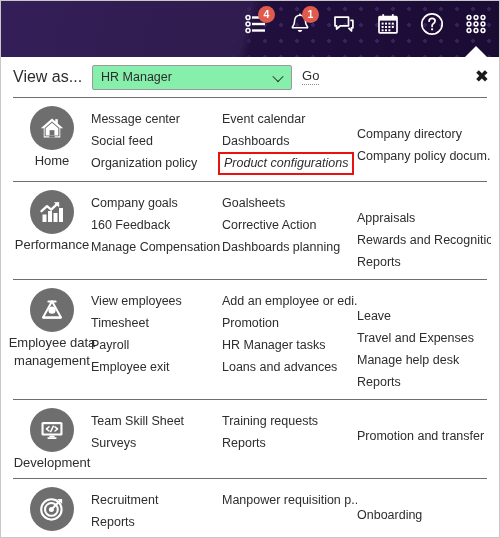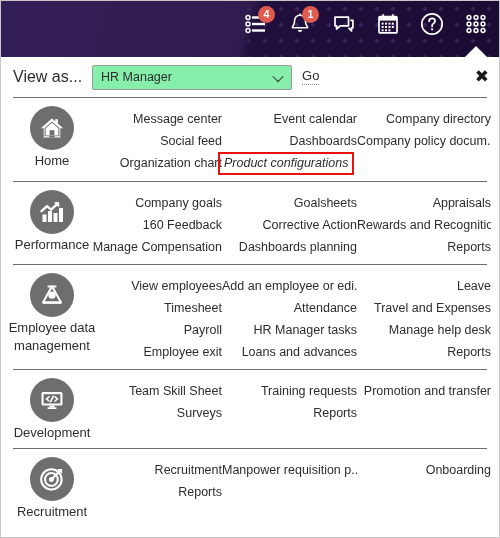--- a/index.html
+++ b/index.html
@@ -197,25 +197,24 @@
   }
 
   .sec-cols {
     flex: 1 1 auto;
     display: flex;
     padding-top: 2px;
   }
   .col {
     display: flex;
     flex-direction: column;
-    text-align: right;
   }
   .col.c1 { width: 131px; flex: 0 0 131px; }
   .col.c2 { width: 135px; flex: 0 0 135px; }
-  .col.c3 { width: 134px; flex: 0 0 134px; }
+  .col.c3 { width: 134px; flex: 0 0 134px; margin-top: 15px; }
   .link {
     font-size: 12.5px;
     color: #2d2d2d;
     line-height: 22px;
     height: 22px;
     white-space: nowrap;
     overflow: hidden;
     cursor: pointer;
   }
   .link.highlight {
@@ -344,21 +343,21 @@
               <path d="M15 9.8 8.7 15.3v7.1h12.6v-7.1z" fill="#fff"></path>
               <rect x="12.6" y="17.2" width="4.8" height="5.2" fill="#6e6e6e"></rect>
             </svg>
           </div>
           <div class="sec-title">Home</div>
         </div>
         <div class="sec-cols">
           <div class="col c1">
             <div class="link">Message center</div>
             <div class="link">Social feed</div>
-            <div class="link">Organization chart</div>
+            <div class="link">Organization policy</div>
           </div>
           <div class="col c2">
             <div class="link">Event calendar</div>
             <div class="link">Dashboards</div>
             <div class="link highlight">Product configurations</div>
           </div>
           <div class="col c3">
             <div class="link">Company directory</div>
             <div class="link">Company policy docum...</div>
           </div>
@@ -410,21 +409,21 @@
         </div>
         <div class="sec-cols">
           <div class="col c1">
             <div class="link">View employees</div>
             <div class="link">Timesheet</div>
             <div class="link">Payroll</div>
             <div class="link">Employee exit</div>
           </div>
           <div class="col c2">
             <div class="link">Add an employee or edi...</div>
-            <div class="link">Attendance</div>
+            <div class="link">Promotion</div>
             <div class="link">HR Manager tasks</div>
             <div class="link">Loans and advances</div>
           </div>
           <div class="col c3">
             <div class="link">Leave</div>
             <div class="link">Travel and Expenses</div>
             <div class="link">Manage help desk</div>
             <div class="link">Reports</div>
           </div>
         </div>

